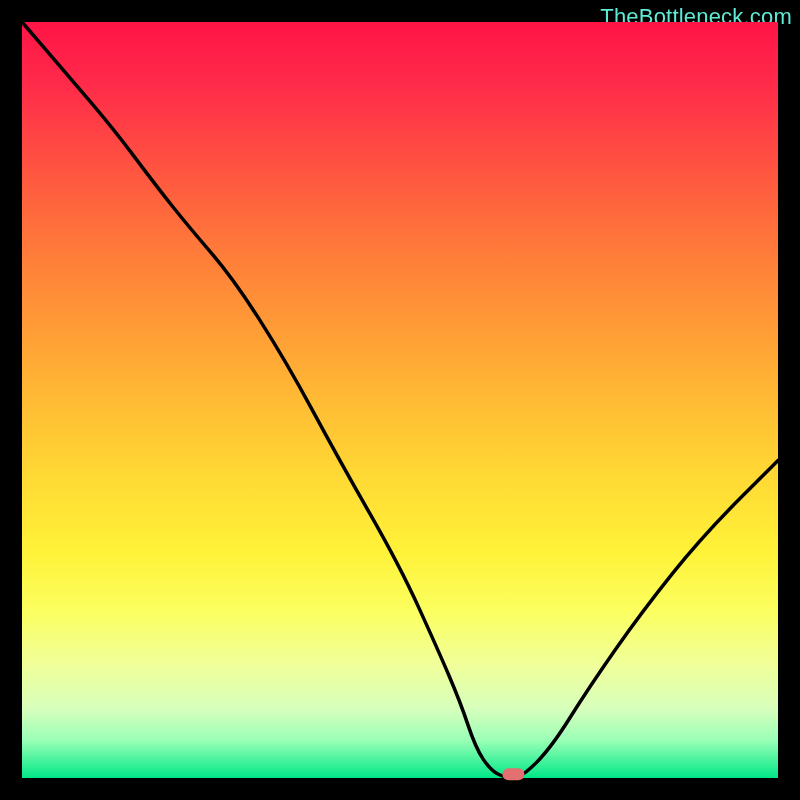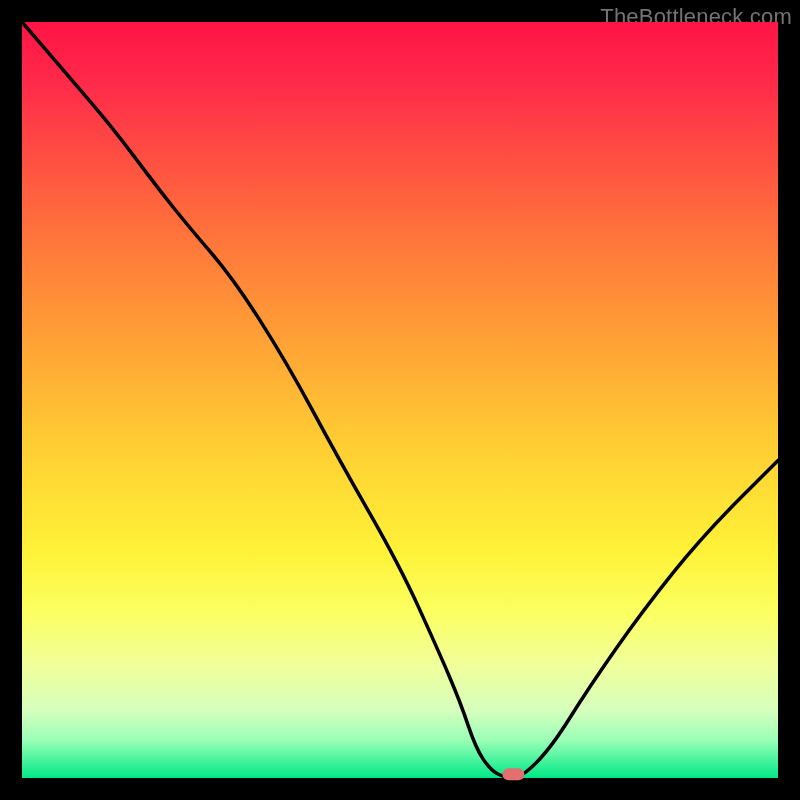--- a/index.html
+++ b/index.html
@@ -1,17 +1,17 @@
 <!DOCTYPE html>
 <html><head>
 <meta charset="utf-8">
 <style>
 html,body{margin:0;padding:0;width:800px;height:800px;background:#000;overflow:hidden;font-family:Arial,Helvetica,sans-serif}
 .wrap{position:relative;width:800px;height:800px}
-.watermark{position:absolute;top:4px;right:8px;color:#737373;font-size:22px;font-weight:400;letter-spacing:.2px}
+.watermark{position:absolute;top:4px;right:8px;color:#5eead4;font-size:22px;font-weight:400;letter-spacing:.2px}
 .plot{position:absolute;left:22px;top:22px;width:756px;height:756px;background:linear-gradient(to bottom,
  #ff1446 0%,
  #ff2a4a 8%,
  #ff5640 20%,
  #ff7a3a 30%,
  #ff9a36 40%,
  #ffbb34 50%,
  #ffd934 60%,
  #fff238 70%,
  #fbff60 78%,

